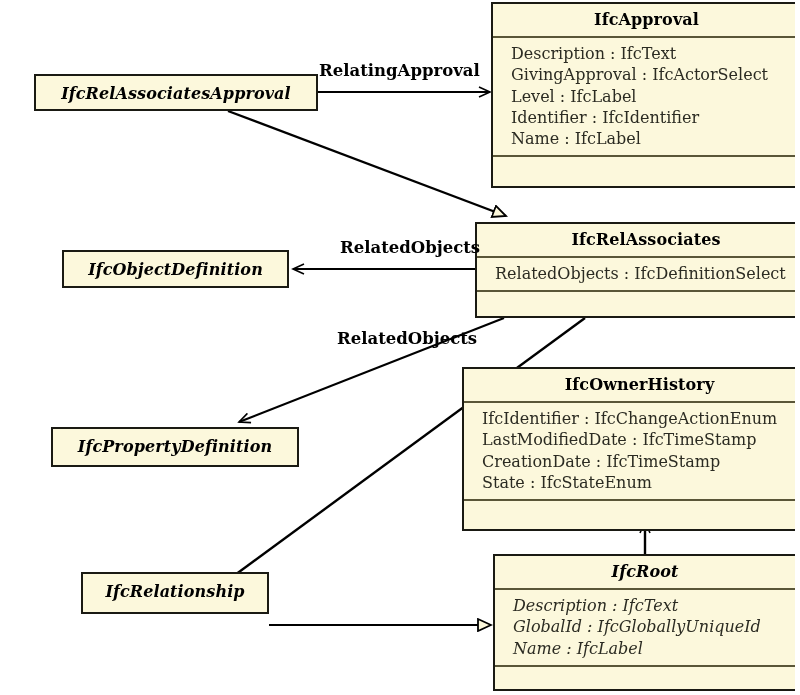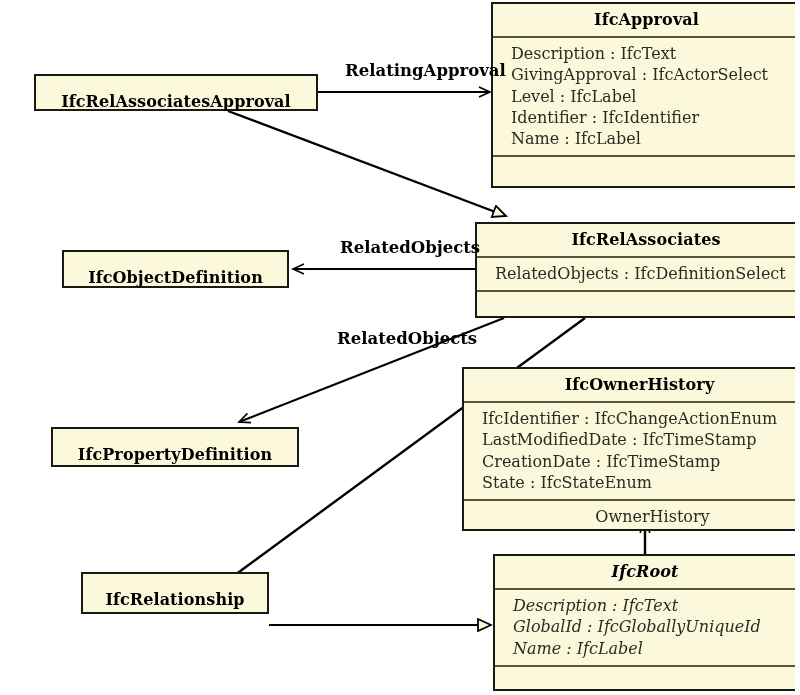--- a/index.html
+++ b/index.html
@@ -36,21 +36,22 @@
     text-align: center;
     font-weight: bold;
     font-size: 16px;
     color: #000000;
     letter-spacing: 0.1px;
     padding: 6px 6px 6px 6px;
     line-height: 1.25;
     white-space: nowrap;
   }
   .cls-title.compact {
-    padding: 16px 10px;
+    padding: 8px 10px;
+    font-style: italic;
   }
   .cls-sep {
     height: 0;
     border-top: 2px solid #5a5638;
     margin: 0;
   }
   .cls-attrs {
     padding: 5px 17px 6px 18px;
     font-size: 16px;
     color: #2b2b22;
@@ -184,21 +185,20 @@
     <div class="cls-sep"></div>
     <div class="cls-attrs">
       <div class="attr-line">Description : IfcText</div>
       <div class="attr-line">GlobalId : IfcGloballyUniqueId</div>
       <div class="attr-line">Name : IfcLabel</div>
     </div>
     <div class="cls-sep"></div>
     <div class="cls-empty"></div>
   </div>
 
-  <div class="edge-label" style="left:313px; top:63px;">RelatingApproval</div>
+  <div class="edge-label" style="left:287px; top:63px;">RelatingApproval</div>
 
   <div class="edge-label" style="left:308px; top:240px;">RelatedObjects</div>
 
   <div class="edge-label" style="left:305px; top:331px;">RelatedObjects</div>
 
-  <div class="assoc-label" style="left:548px; top:509px; width:145px;">OwnerHistory</div>
 
 </div>
 
 </body></html>

